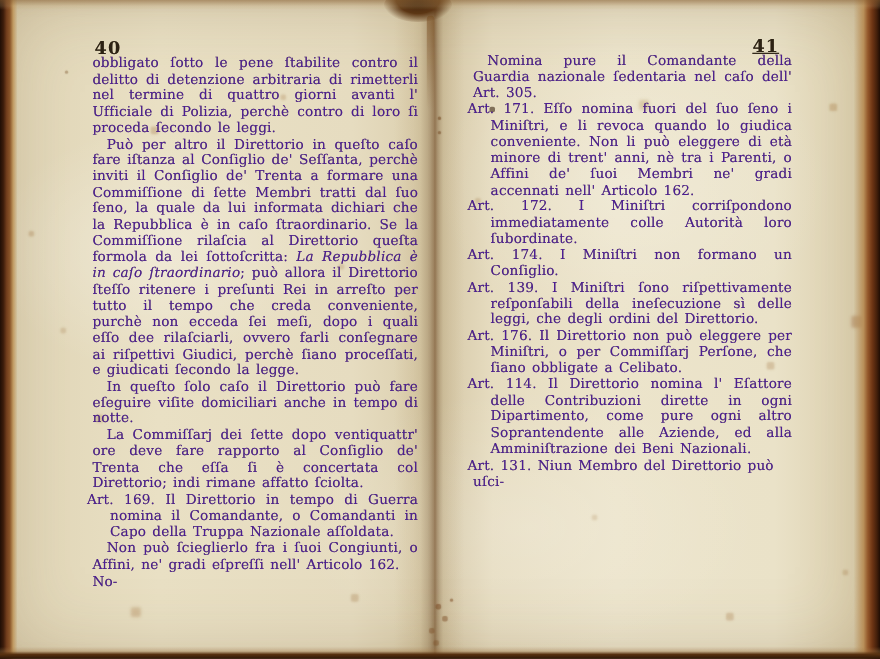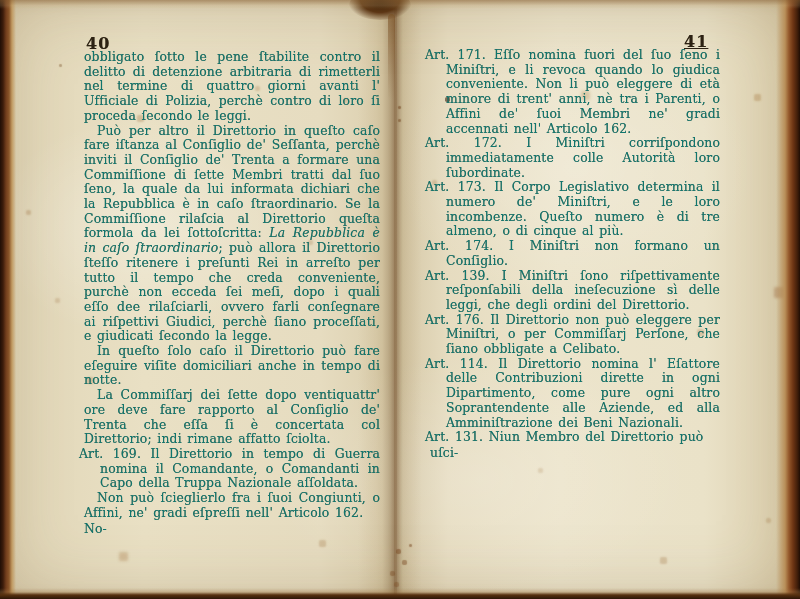--- a/index.html
+++ b/index.html
@@ -94,21 +94,21 @@
     position:absolute; left:0; right:0; top:0; height:9px;
     background:linear-gradient(180deg, rgba(140,100,55,.55), rgba(190,160,110,.22) 60%, rgba(190,160,110,0));
   }
   .edge-bottom {
     position:absolute; left:0; right:0; bottom:0; height:11px;
     background:linear-gradient(0deg, #2c1608 0, #56300f 4px, rgba(160,120,70,.35) 7px, rgba(160,120,70,0));
   }
   
   .pagetext {
     position:absolute;
-    color:#0f766e;
+    color:#4c1d95;
     font-size:12.4px; line-height:14.7px;
     word-spacing:1.5px; letter-spacing:.15px;
     text-shadow:0 0 .5px rgba(43,33,19,.55);
   }
   .pagetext-left  { left:84px;  top:50px; width:296px; }
   .pagetext-right { left:430px; top:48px; width:290px; }
   .pagenum {
     position:absolute; color:#2b2113; font-size:16px; font-weight:bold;
     letter-spacing:1px; text-shadow:0 0 .5px rgba(43,33,19,.55);
   }
@@ -143,23 +143,23 @@
         <p class="para indent"><span>La Commiſſarj dei ſette dopo ventiquattr' ore deve fare rapporto al Conſiglio de' Trenta che eſſa ſi è concertata col Direttorio; indi rimane affatto ſciolta.</span></p>
         <p class="para hang"><span>Art. 169. Il Direttorio in tempo di Guerra nomina il Comandante, o Comandanti in Capo della Truppa Nazionale aſſoldata.</span></p>
         <p class="para indent"><span>Non può ſcieglierlo fra i ſuoi Congiunti, o Affini, ne' gradi eſpreſſi nell' Articolo 162.</span></p>
       </div>
     <div class="catchword catchword-left">No-</div>
   </div>
 
   <div class="pagenum pagenum-right">41</div>
   <div class="pagetext pagetext-right">
     <div class="paras">
+        <p class="para indent"><span>Nomina pure il Comandante della Guardia nazionale ſedentaria nel caſo dell' Art. 305.</span></p>
         <p class="para hang"><span>Art. 171. Eſſo nomina fuori del ſuo ſeno i Miniſtri, e li revoca quando lo giudica conveniente. Non li può eleggere di età minore di trent' anni, nè tra i Parenti, o Affini de' ſuoi Membri ne' gradi accennati nell' Articolo 162.</span></p>
         <p class="para hang"><span>Art. 172. I Miniſtri corriſpondono immediatamente colle Autorità loro ſubordinate.</span></p>
-        <p class="para hang"><span>Art. 173. Il Corpo Legislativo determina il numero de' Miniſtri, e le loro incombenze. Queſto numero è di tre almeno, o di cinque al più.</span></p>
         <p class="para hang"><span>Art. 174. I Miniſtri non formano un Conſiglio.</span></p>
         <p class="para hang"><span>Art. 139. I Miniſtri ſono riſpettivamente reſponſabili della ineſecuzione sì delle leggi, che degli ordini del Direttorio.</span></p>
         <p class="para hang"><span>Art. 176. Il Direttorio non può eleggere per Miniſtri, o per Commiſſarj Perſone, che ſiano obbligate a Celibato.</span></p>
         <p class="para hang"><span>Art. 114. Il Direttorio nomina l' Eſattore delle Contribuzioni dirette in ogni Dipartimento, come pure ogni altro Soprantendente alle Aziende, ed alla Amminiſtrazione dei Beni Nazionali.</span></p>
         <p class="para hang"><span>Art. 131. Niun Membro del Direttorio può</span></p>
       </div>
     <div class="catchword catchword-right">uſci-</div>
   </div>
 
   <div class="vignette"></div>

